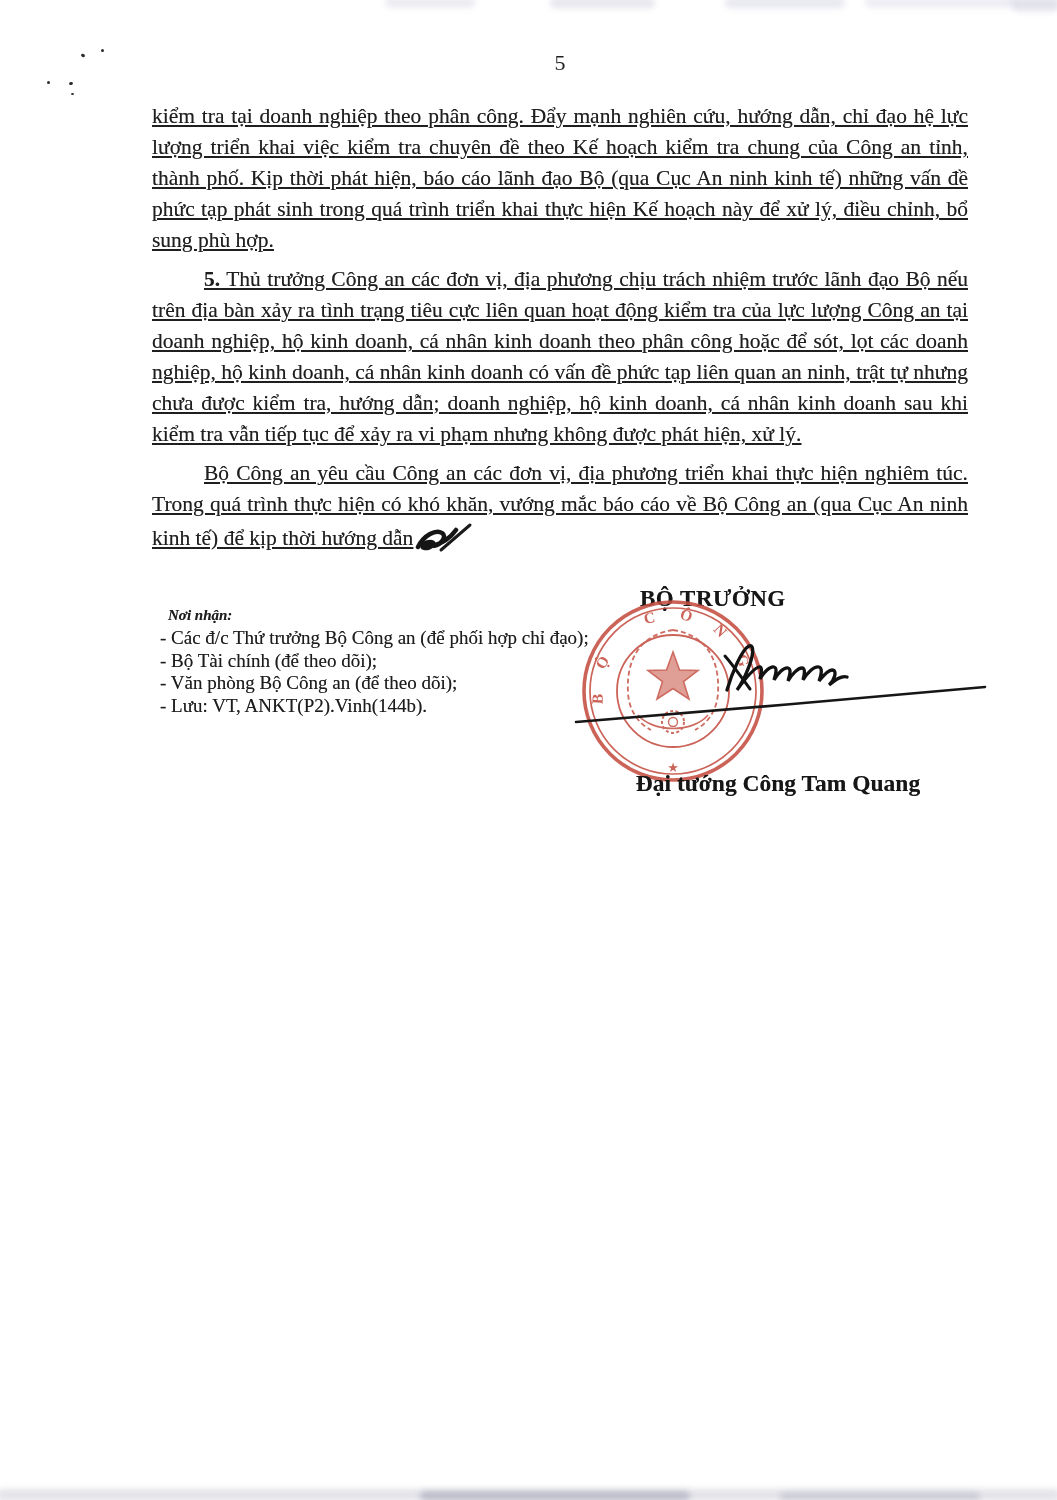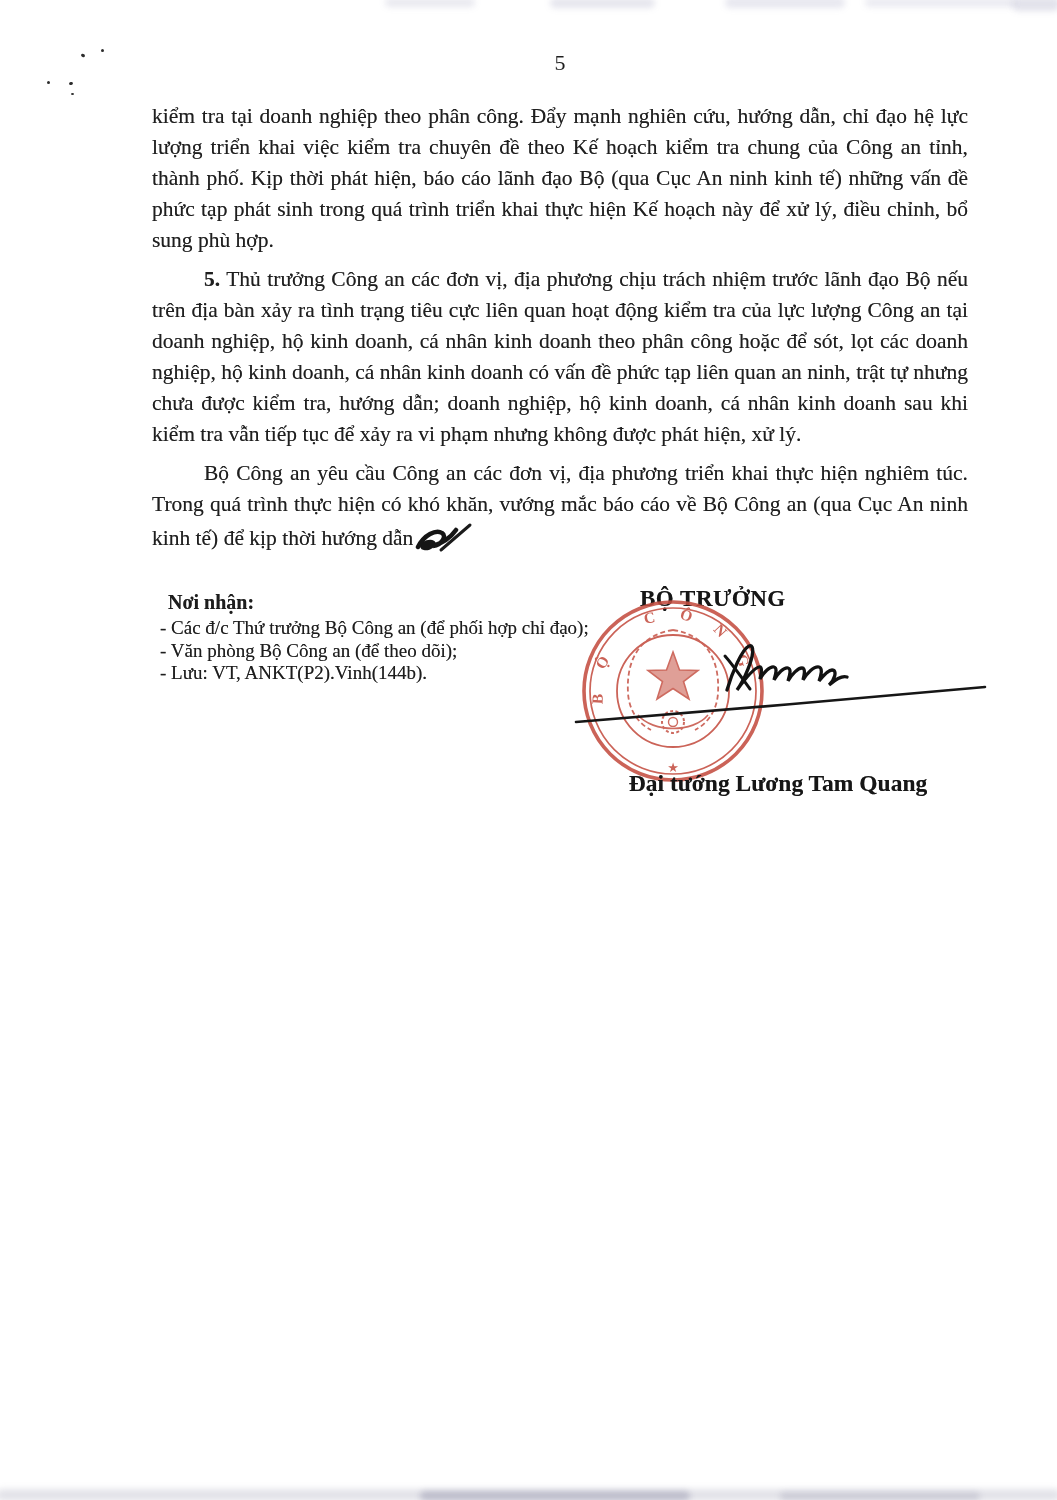--- a/index.html
+++ b/index.html
@@ -17,30 +17,30 @@
   .page-number{
     position:absolute;left:152px;top:50px;width:816px;
     text-align:center;font-size:22px;color:#1e1e1e;
   }
   
   .content{
     position:absolute;left:152px;top:101px;width:816px;
     font-size:21.5px;line-height:31px;text-align:justify;
     color:#1f1f1f;text-shadow:0 0 .4px rgba(10,10,10,.5);
   }
-  .content p{margin:0 0 8px 0;}
+  .content p{margin:0 0 8px 0;text-decoration:underline;}
   .content p.indent{text-indent:52px;}
   .content p:last-child{margin-bottom:16px;}
   .paraph-svg{display:inline-block;vertical-align:-9px;margin-left:2px;}
   
   .recipients{
     position:absolute;left:160px;top:591px;width:440px;color:#1d1d1d;
     text-shadow:0 0 .4px rgba(10,10,10,.5);
   }
-  .recipients-header{font-size:20px;font-weight:bold;margin:0 0 3px 8px;}
+  .recipients-header{font-size:15px;font-weight:bold;font-style:italic;margin:16px 0 3px 8px;}
   .recipient-item{font-size:19px;line-height:22.6px;white-space:nowrap;}
   
   .sig-title{
     position:absolute;left:640px;top:586px;width:280px;
     font-size:23px;font-weight:bold;color:#161616;letter-spacing:.5px;
     text-shadow:0 0 .4px rgba(10,10,10,.5);
   }
   .sig-name{
     position:absolute;left:596px;top:770px;width:364px;text-align:center;
     font-size:23.5px;font-weight:bold;color:#161616;
@@ -79,20 +79,21 @@
     <p class="indent"><span>Bộ Công an yêu cầu Công an các đơn vị, địa phương triển khai thực hiện nghiêm túc. Trong quá trình thực hiện có khó khăn, vướng mắc báo cáo về Bộ Công an (qua Cục An ninh kinh tế) để kịp thời hướng dẫn</span><svg class="paraph-svg" width="58" height="34" viewBox="0 0 58 34">
         <ellipse cx="13" cy="25" rx="8" ry="5" fill="#151515" transform="rotate(-18 13 25)"></ellipse>
         <path d="M 3,27 C 9,15 21,9 27,13 C 32,16 27,25 18,26 C 28,23 36,17 41,10" fill="none" stroke="#151515" stroke-width="4.5" stroke-linecap="round"></path>
         <path d="M 26,30 L 55,5" fill="none" stroke="#1b1b1b" stroke-width="3" stroke-linecap="round"></path>
       </svg></p>
   </div>
 
   <div class="recipients">
     <div class="recipients-header">Nơi nhận:</div>
     <div class="recipient-item">- Các đ/c Thứ trưởng Bộ Công an (để phối hợp chỉ đạo);</div>
+    <div class="recipient-item">- Bộ Tài chính (để theo dõi);</div>
     <div class="recipient-item">- Văn phòng Bộ Công an (để theo dõi);</div>
     <div class="recipient-item">- Lưu: VT, ANKT(P2).Vinh(144b).</div>
   </div>
 
   <div class="sig-title">BỘ TRƯỞNG</div>
 
   <svg class="seal" viewBox="0 0 190 190">
     <g stroke="#c44e41" fill="none">
       <circle cx="95" cy="95" r="89" stroke-width="3.6"></circle>
       <circle cx="95" cy="95" r="83" stroke-width="1.7"></circle>
@@ -122,15 +123,15 @@
              C 70,34 76,28 80,28 C 84,28 82,36 81,40
              C 85,33 92,26 97,27 C 101,28 99,36 97,41
              C 101,36 106,30 110,30 C 116,30 112,41 107,45 C 112,41 119,35 125,37" fill="none" stroke="#121212" stroke-width="3.3" stroke-linecap="round"></path>
     <path d="M 3,16 C 11,25 19,37 28,49" fill="none" stroke="#121212" stroke-width="3" stroke-linecap="round"></path>
   </svg>
 
   <svg class="sign-line" viewBox="0 0 415 48">
     <path d="M 3,44 C 120,35 290,20 412,9" fill="none" stroke="#161616" stroke-width="2.6" stroke-linecap="round"></path>
   </svg>
 
-  <div class="sig-name">Đại tướng Lương Tam Quang</div>
+  <div class="sig-name">Đại tướng Công Tam Quang</div>
 
 </div>
 
 </body></html>

